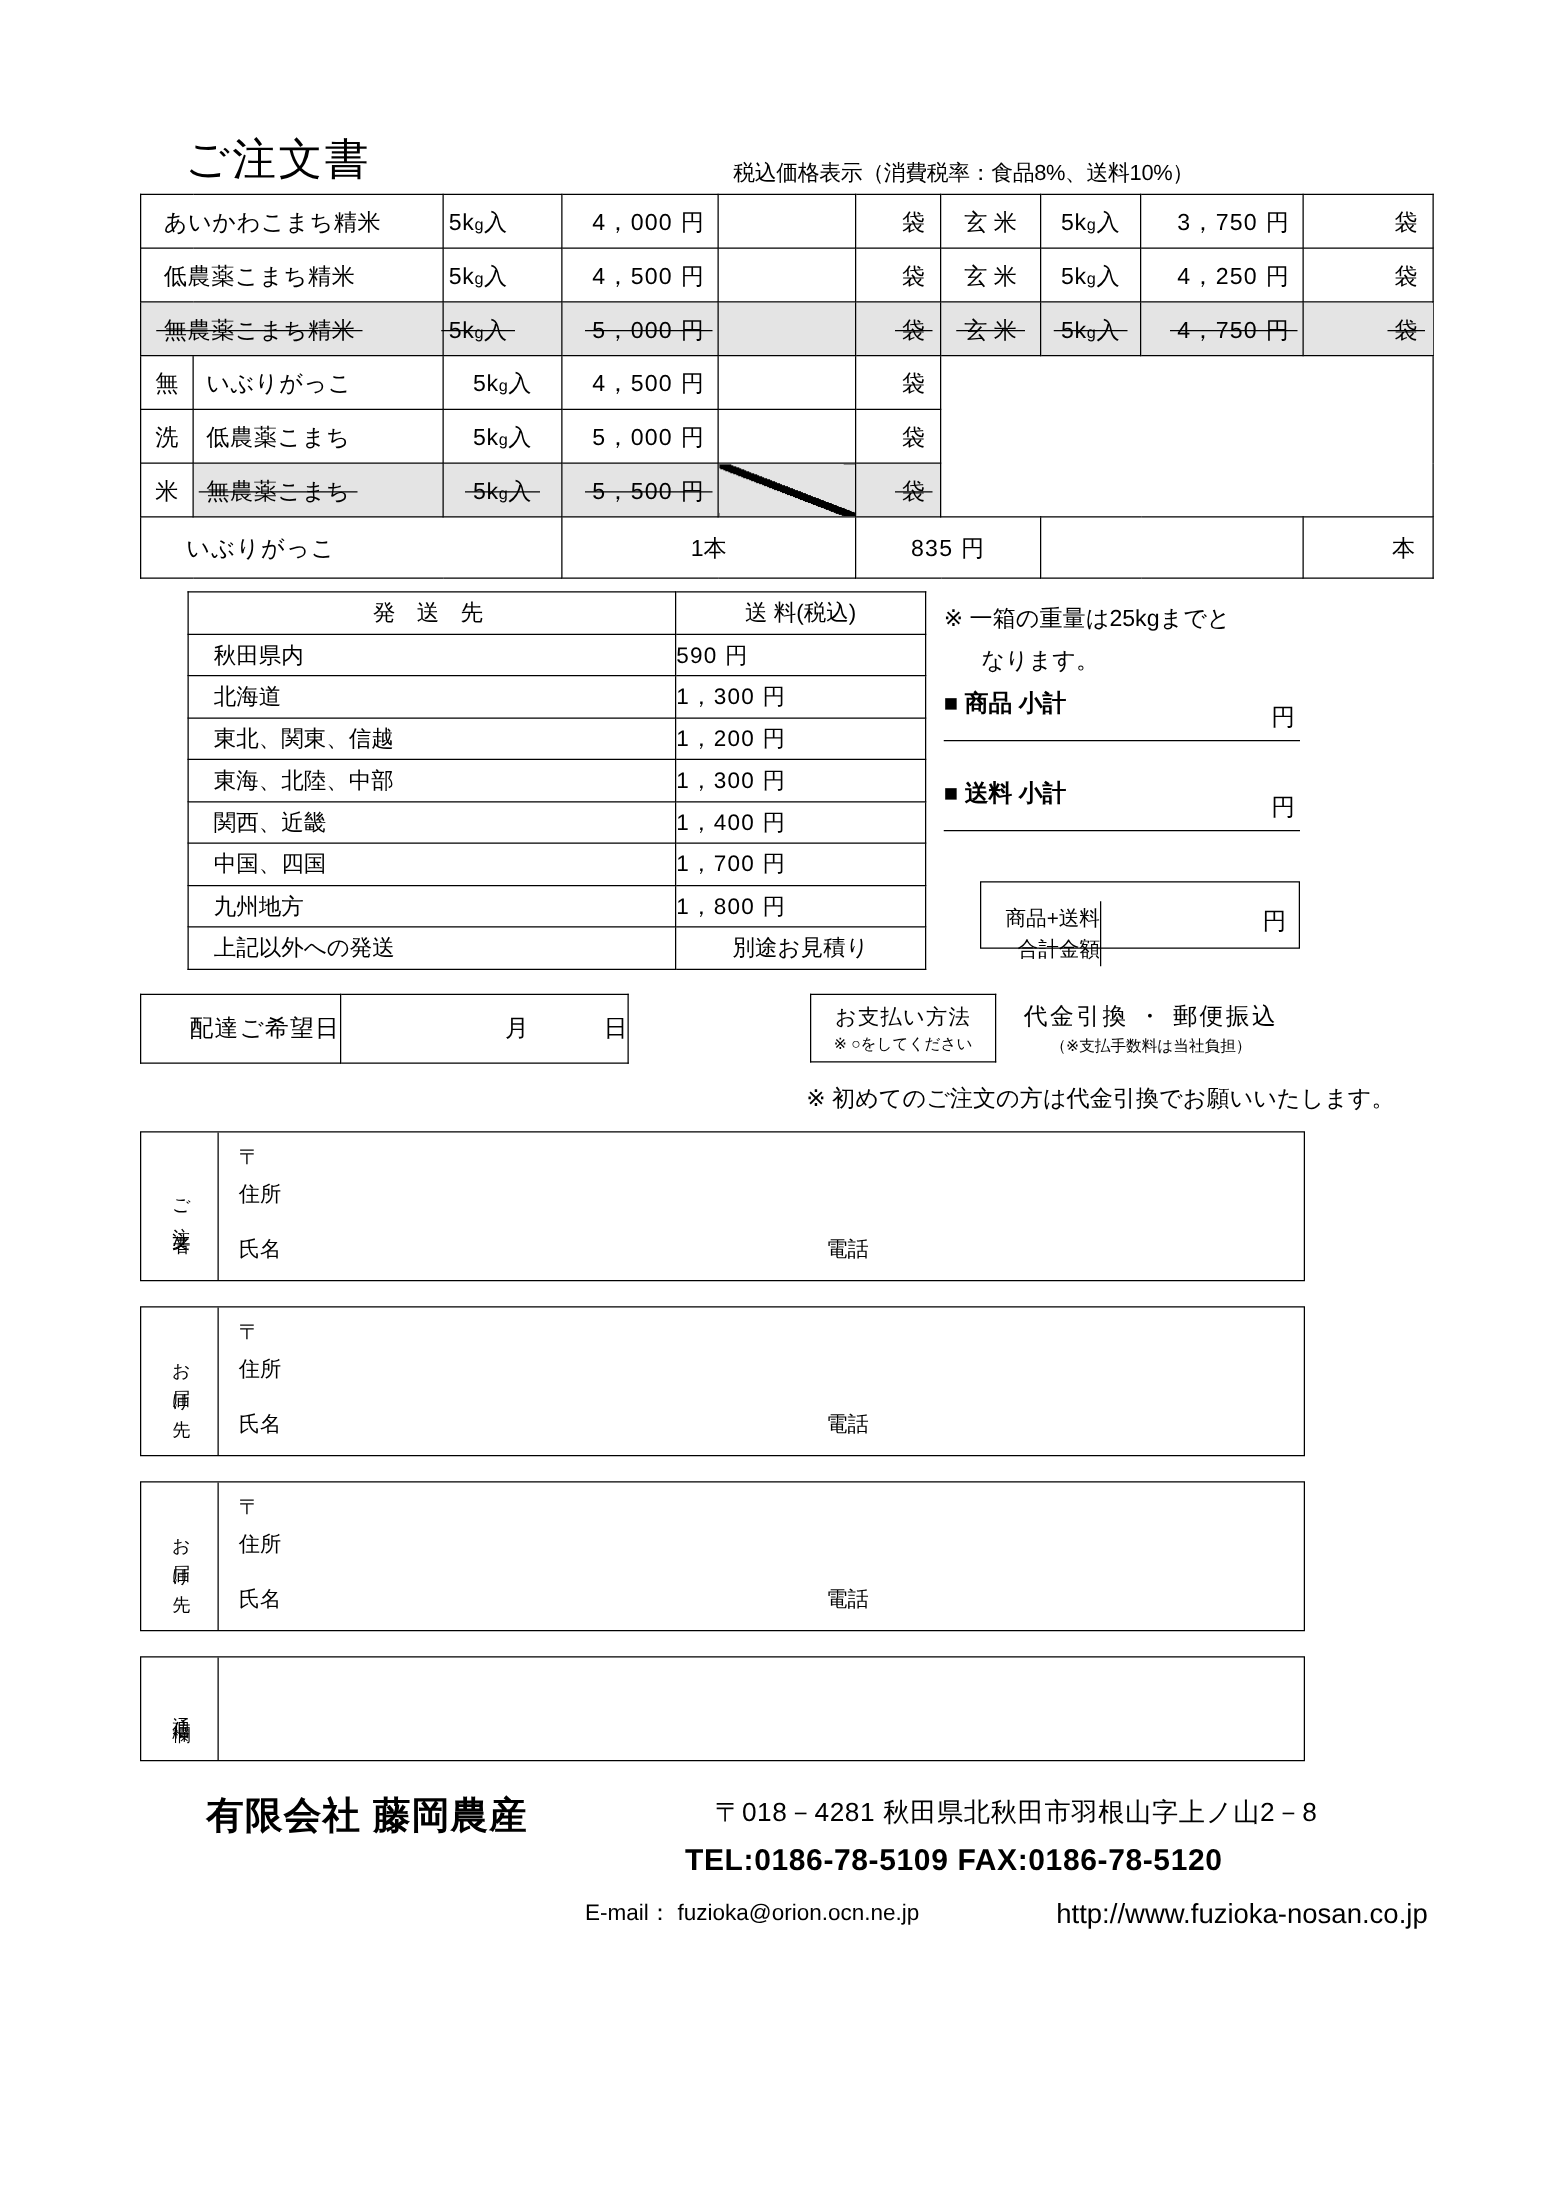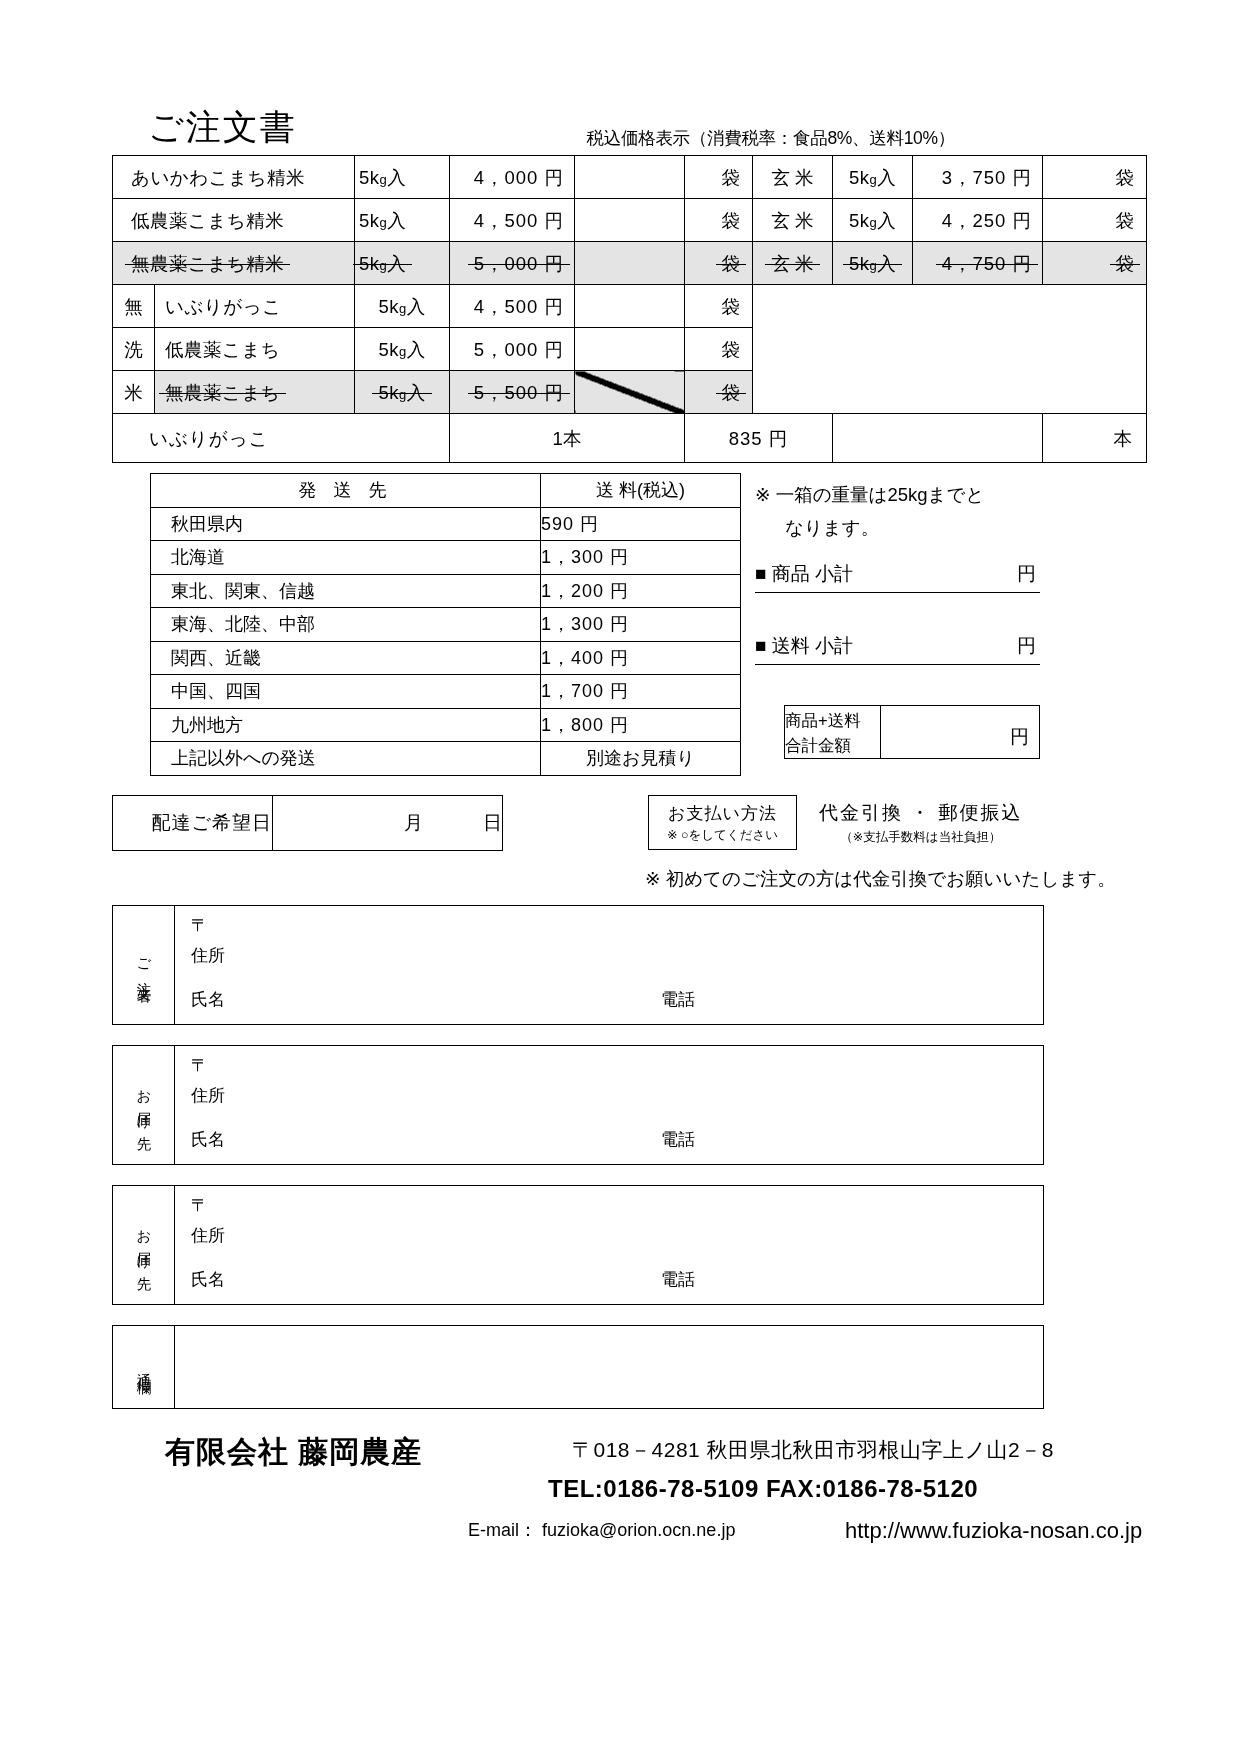--- a/index.html
+++ b/index.html
@@ -123,43 +123,43 @@
   }
   .note-weight .l2 { padding-left: 30px; display:block; }
 
   .subtotal-line {
     position: absolute;
     left: 755px;
     width: 285px;
     border-bottom: 1.5px solid #000;
     font-size: 19px;
   }
-  .subtotal-line .lbl { position: absolute; left: 0; bottom: 5px; white-space: nowrap;}
+  .subtotal-line .lbl { position: absolute; left: 0; bottom: 16px; white-space: nowrap; font-weight: bold;}
   .subtotal-line .yen { position: absolute; right: 4px; bottom: 5px; }
   #goods-subtotal { top: 560px; height: 32px; }
   #ship-subtotal  { top: 632px; height: 32px; }
 
   .total-box {
     position: absolute;
     left: 784px;
     top: 705px;
     width: 256px;
     height: 54px;
     border: 1.5px solid #000;
     box-sizing: border-box;
   }
   .total-box .tlabel {
     position: absolute;
-    left: 0; top: 0;
+    left: 0; top: 15px;
     width: 96px; height: 100%;
     border-right: 1.5px solid #000;
     box-sizing: border-box;
     font-size: 16.5px;
     line-height: 25px;
-    text-align: left;
+    text-align: right;
     padding-top: 2px;
   }
   .total-box .tyen {
     position: absolute;
     right: 10px;
     bottom: 8px;
     font-size: 19px;
   }
 
   

